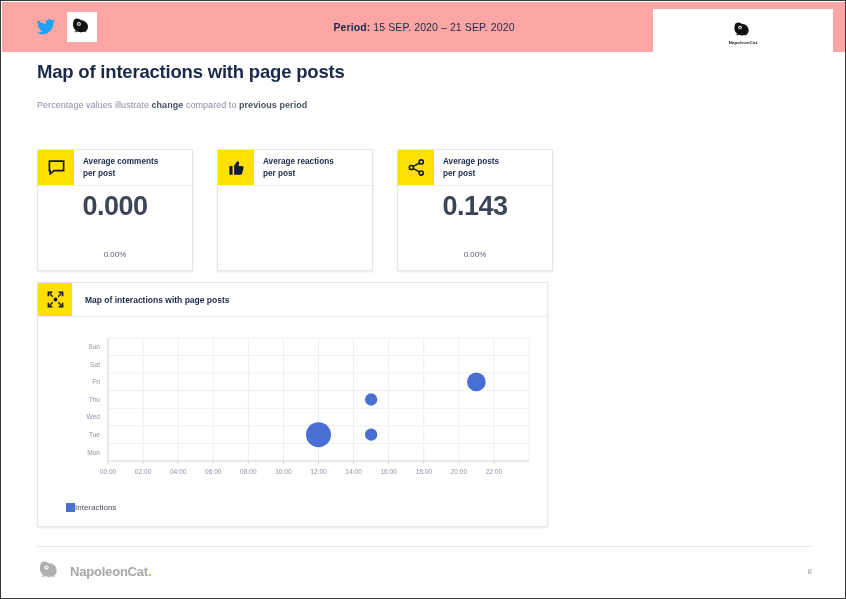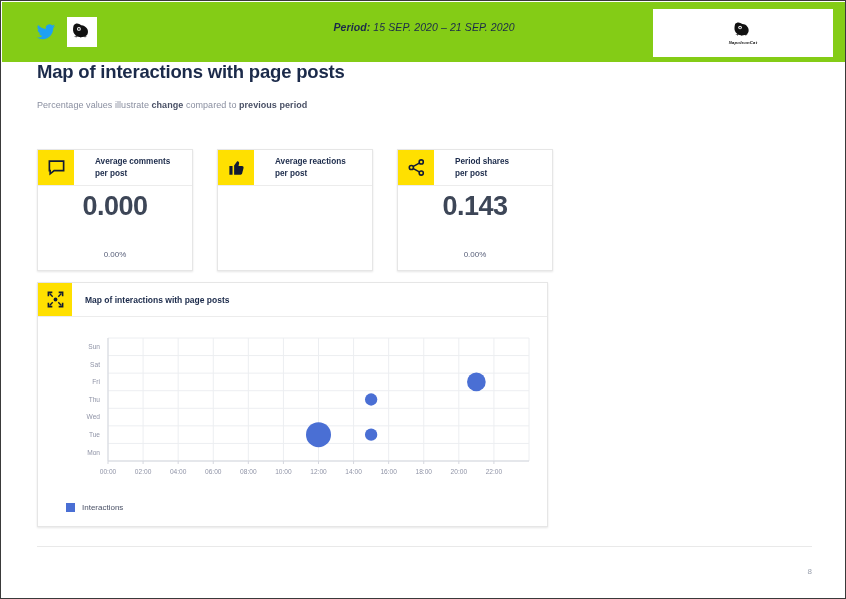--- a/index.html
+++ b/index.html
@@ -13,23 +13,23 @@
     position: relative;
     width: 846px; height: 599px;
     background: #ffffff;
     border: 1px solid #3a3a3a;
     overflow: hidden;
   }
 
   
   .header {
     position: absolute; left: 1px; top: 1px;
-    width: 844px; height: 60px;
-    background: #84cc16;
-    display: flex; align-items: center; font-style: italic;
+    width: 844px; height: 50px;
+    background: #fca5a5;
+    display: flex; align-items: center;
   }
   .hdr-left { display: flex; align-items: center; gap: 10px; margin-left: 33px; }
   .twitter-icon { width: 22px; height: 20px; display: block; }
   .cat-chip {
     width: 30px; height: 30px; background: #ffffff;
     display: flex; align-items: center; justify-content: center;
   }
   .cat-chip svg { width: 22px; height: 18px; }
   .hdr-period {
     position: absolute; left: 0; right: 0; top: 19px;
@@ -68,21 +68,21 @@
     height: 36px; display: flex; align-items: stretch;
     border-bottom: 1px solid #ececec;
   }
   .card-icon {
     width: 36px; background: #FFE000;
     display: flex; align-items: center; justify-content: center;
   }
   .card-icon svg { width: 19px; height: 19px; }
   .card-title {
     flex: 1; display: flex; align-items: center; padding-left: 9px;
-    font-size: 8.2px; font-weight: bold; color: #1b2a4a; line-height: 1.35; margin-left: 12px;
+    font-size: 8.2px; font-weight: bold; color: #1b2a4a; line-height: 1.35;
   }
   .card-body {
     flex: 1; display: flex; flex-direction: column;
     align-items: center; justify-content: center; padding-bottom: 6px;
   }
   .card-value {
     font-size: 27px; font-weight: bold; color: #3d4657; letter-spacing: -.5px;
   }
   .card-change {
     margin-top: 10px; font-size: 8px; font-weight: bold; color: #3d4657;
@@ -113,21 +113,21 @@
   .plot-svg { position: absolute; left: 0; top: 0; }
 
   .axis-text { font-family: "Liberation Sans", sans-serif; font-size: 6.6px; fill: #8f93a6; }
   .ytick { text-anchor: end; }
   .xtick { text-anchor: middle; }
 
   .panel-foot {
     position: absolute; left: 0; bottom: 0; width: 511px; height: 37px;
     display: flex; align-items: center; padding: 0 18px 0 28px;
   }
-  .legend { display: flex; align-items: center; gap: 7px; }
+  .legend { display: flex; align-items: center; gap: 0; }
   .legend-swatch { width: 9px; height: 9px; background: #4a6fd4; }
   .legend-label { font-size: 8px; color: #4a5166; }
   .scale-box { margin-left: auto; display: flex; align-items: center; gap: 9px; }
   .scale-lbl { font-size: 8.2px; font-weight: bold; color: #3f4a6b; }
   .scale-c1 { width: 7px; height: 7px; border-radius: 50%; border: 1px solid #9aa0b4; background: #f2f2f4; }
   .scale-c2 { width: 25px; height: 25px; border-radius: 50%; border: 1px solid #b8bcc9; background: #efeff1; }
   .scale-n { font-size: 8px; color: #3f4a6b; }
 
   
   .footer-rule {
@@ -226,21 +226,21 @@
       <div class="card-head">
         <div class="card-icon">
           <svg viewBox="0 0 24 24">
             <circle cx="18" cy="5" r="2.6" fill="none" stroke="#121b33" stroke-width="2"></circle>
             <circle cx="18" cy="19" r="2.6" fill="none" stroke="#121b33" stroke-width="2"></circle>
             <circle cx="5.5" cy="12" r="2.6" fill="none" stroke="#121b33" stroke-width="2"></circle>
             <path fill="none" stroke="#121b33" stroke-width="2" d="M8 10.6l7.5-4.2M8 13.4l7.5 4.2"></path>
           </svg>
         </div>
         <div class="card-title">
-          <span><span>Period shares</span><br><span>per post</span></span>
+          <span><span>Average posts</span><br><span>per post</span></span>
         </div>
       </div>
       <div class="card-body">
         <div class="card-value">0.143</div>
         <div class="card-change flat">
           <span>0.00%</span>
         </div>
       </div>
     </div>
 
@@ -333,15 +333,24 @@
 
     <div class="panel-foot">
       <div class="legend">
         <span class="legend-swatch"></span>
         <span class="legend-label">Interactions</span>
       </div>
     </div>
   </div>
 
   <div class="footer-rule"></div>
+  <div class="footer-logo">
+    <svg viewBox="0 0 64 52">
+      <path fill="#b0b0b0" d="M8 6c4-5 11-6 16-3l6 3c7 0 13 4 16 9 3 4 4 9 3 14-1 6-6 10-12 11-8 2-17 1-23-4C8 32 5 24 6 16c.3-4 1-7 2-10z"></path>
+      <circle cx="23" cy="17" r="5.5" fill="#fff"></circle>
+      <circle cx="23" cy="17" r="2.6" fill="#b0b0b0"></circle>
+      <path fill="#b0b0b0" d="M10 38h9v2h-9zM23 38h9v2h-9zM36 38h9v2h-9zM14 36h1.6v6H14zM27 36h1.6v6H27zM40 36h1.6v6H40z"></path>
+    </svg>
+    <span class="footer-name"><span>NapoleonCat</span><span class="dot">.</span></span>
+  </div>
   <div class="page-num">8</div>
 
 </div>
 
 </body></html>

